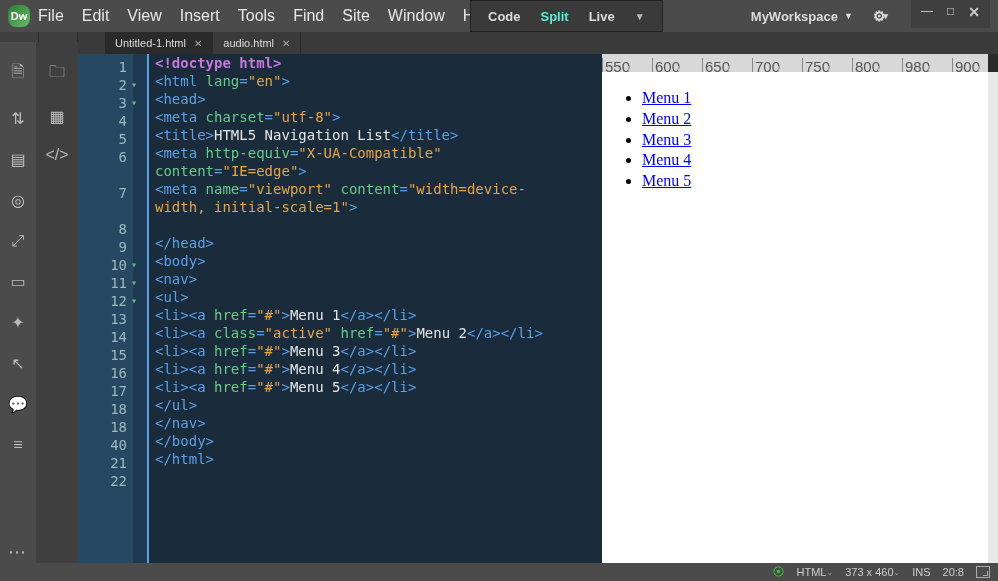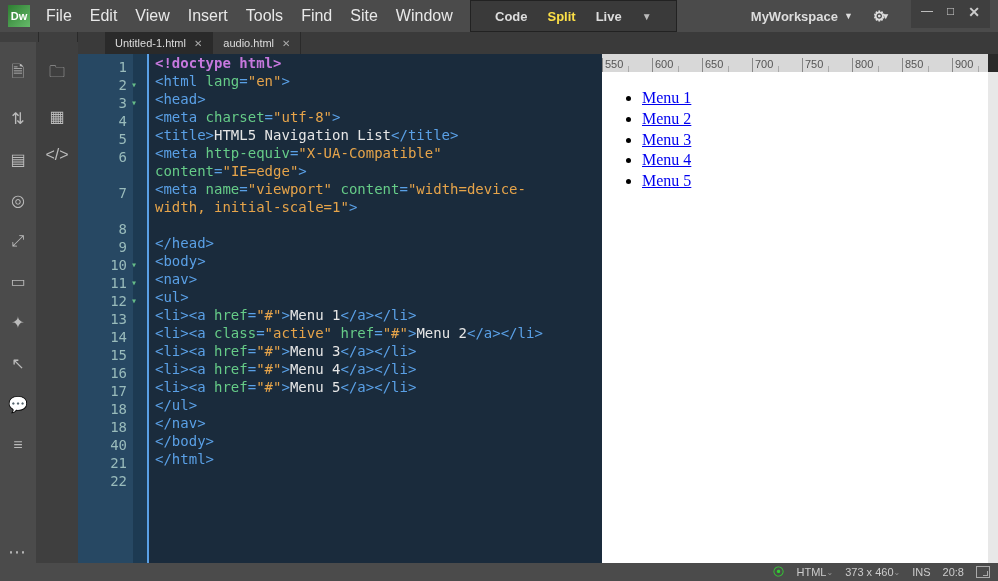--- a/index.html
+++ b/index.html
@@ -1,24 +1,24 @@
 <!DOCTYPE html>
 <html><head>
 <meta charset="utf-8">
 <style>
   * { margin:0; padding:0; box-sizing:border-box; }
   body { font-family: sans-serif; font-size:12px; color:#ccc; background:#2a2a2a; width:998px; height:581px; overflow:hidden; position:relative; }
 
   
   .menubar { height:32px; background:#4b4b4b; display:flex; align-items:center; padding:0 8px; }
-  .logo { width:22px; height:22px; background:linear-gradient(135deg,#2e7d32 0%, #66bb6a 100%); border-radius:0; color:#fff; font-weight:bold; font-size:11px; display:flex; align-items:center; justify-content:center; margin-right:16px; }
+  .logo { width:22px; height:22px; background:linear-gradient(135deg,#2e7d32 0%, #66bb6a 100%); border-radius:8px; color:#fff; font-weight:bold; font-size:11px; display:flex; align-items:center; justify-content:center; margin-right:8px; }
   .menubar .mitem { margin-right:18px; cursor:pointer; color:#e8e8e8; font-size:16px; }
-  .viewtabs { position:absolute; left:470px; top:0; height:32px; background:#3a3a3a; display:flex; align-items:center; padding:0 14px; border:1px solid #222; }
+  .viewtabs { position:absolute; left:470px; top:0; height:32px; background:#3a3a3a; display:flex; align-items:center; padding:0 7px; border:1px solid #222; }
   .viewtabs span { margin:0 10px; font-size:13px; cursor:pointer; color:#ddd; font-weight:600;}
-  .viewtabs .active { color:#fde047; }
+  .viewtabs .active { color:#5eead4; }
   .viewtabs .chev { color:#bbb; font-size:10px; }
   .workspace { position:absolute; right:110px; top:0; height:32px; display:flex; align-items:center; font-size:13px; color:#ddd;font-weight:bold; }
   .workspace .gear { margin-left:20px; font-size:14px; }
   .wincontrols { position:absolute; right:8px; top:0; height:28px; display:flex; align-items:flex-start; gap:14px; background:#3f3f3f; padding:4px 10px 2px 10px; }
   .wincontrols span { cursor:pointer; font-size:12px; color:#ccc; }
   .wincontrols .close { font-weight:bold; font-size:14px; }
 
   
   .strip { position:absolute; left:0; top:32px; height:10px; width:78px; background:#3f3f3f; display:flex; }
   .strip div { flex:1; border-right:1px solid #2a2a2a; }
@@ -44,21 +44,21 @@
   .foldcol { width:14px; background:#1d3a52; flex-shrink:0;}
   .codecol { flex:1; padding:0 6px; line-height:18px; border-left:2px solid #5aa0e6; white-space:pre; overflow:hidden; }
   .codecol .row { height:18px; }
   .t-tag { color:#5aa0e6; }
   .t-doctype { color:#c678dd; font-weight:bold; }
   .t-attr { color:#66cc88; }
   .t-str  { color:#e6a44a; }
   .t-text { color:#e6e6e6; }
 
   
-  .ruler { position:absolute; left:602px; top:54px; right:10px; height:18px; background:#d8d8d8; color:#555; font-size:11px; display:flex; align-items:flex-end; overflow:hidden; }
+  .ruler { position:absolute; left:602px; top:54px; right:10px; height:18px; background:#d8d8d8; color:#555; font-size:15px; display:flex; align-items:flex-end; overflow:hidden; }
   .ruler .tick { width:50px; border-left:1px solid #888; padding-left:2px; height:14px; flex-shrink:0; position:relative; }
   .ruler .tick::before { content:""; position:absolute; left:25px; bottom:0; width:1px; height:6px; background:#aaa; }
 
   
   .preview { position:absolute; left:602px; top:72px; right:10px; bottom:18px; background:#fff; color:#000; overflow:auto; }
   .preview ul { margin:16px 0 0 40px; }
   .preview li { font-family: "Times New Roman",serif; font-size:16px; line-height:1.3; }
   .preview a { color:#0000EE; text-decoration:underline; }
   .preview-scroll { position:absolute; right:0; top:72px; bottom:18px; width:10px; background:#e8e8e8; }
 
@@ -170,21 +170,21 @@
   <div class="codecol" id="codecol"><div class="row"><span class="t-doctype">&lt;!doctype html&gt;</span></div><div class="row"><span class="t-tag">&lt;html </span><span class="t-attr">lang</span><span class="t-tag">=</span><span class="t-str">"en"</span><span class="t-tag">&gt;</span></div><div class="row"><span class="t-tag">&lt;head&gt;</span></div><div class="row"><span class="t-tag">&lt;meta </span><span class="t-attr">charset</span><span class="t-tag">=</span><span class="t-str">"utf-8"</span><span class="t-tag">&gt;</span></div><div class="row"><span class="t-tag">&lt;title&gt;</span><span class="t-text">HTML5 Navigation List</span><span class="t-tag">&lt;/title&gt;</span></div><div class="row"><span class="t-tag">&lt;meta </span><span class="t-attr">http-equiv</span><span class="t-tag">=</span><span class="t-str">"X-UA-Compatible"</span><span class="t-tag"> </span></div><div class="row"><span class="t-attr">content</span><span class="t-tag">=</span><span class="t-str">"IE=edge"</span><span class="t-tag">&gt;</span></div><div class="row"><span class="t-tag">&lt;meta </span><span class="t-attr">name</span><span class="t-tag">=</span><span class="t-str">"viewport"</span><span class="t-tag"> </span><span class="t-attr">content</span><span class="t-tag">=</span><span class="t-str">"width=device-</span></div><div class="row"><span class="t-str">width, initial-scale=1"</span><span class="t-tag">&gt;</span></div><div class="row"></div><div class="row"><span class="t-tag">&lt;/head&gt;</span></div><div class="row"><span class="t-tag">&lt;body&gt;</span></div><div class="row"><span class="t-tag">&lt;nav&gt;</span></div><div class="row"><span class="t-tag">&lt;ul&gt;</span></div><div class="row"><span class="t-tag">&lt;li&gt;&lt;a </span><span class="t-attr">href</span><span class="t-tag">=</span><span class="t-str">"#"</span><span class="t-tag">&gt;</span><span class="t-text">Menu 1</span><span class="t-tag">&lt;/a&gt;&lt;/li&gt;</span></div><div class="row"><span class="t-tag">&lt;li&gt;&lt;a </span><span class="t-attr">class</span><span class="t-tag">=</span><span class="t-str">"active"</span><span class="t-tag"> </span><span class="t-attr">href</span><span class="t-tag">=</span><span class="t-str">"#"</span><span class="t-tag">&gt;</span><span class="t-text">Menu 2</span><span class="t-tag">&lt;/a&gt;&lt;/li&gt;</span></div><div class="row"><span class="t-tag">&lt;li&gt;&lt;a </span><span class="t-attr">href</span><span class="t-tag">=</span><span class="t-str">"#"</span><span class="t-tag">&gt;</span><span class="t-text">Menu 3</span><span class="t-tag">&lt;/a&gt;&lt;/li&gt;</span></div><div class="row"><span class="t-tag">&lt;li&gt;&lt;a </span><span class="t-attr">href</span><span class="t-tag">=</span><span class="t-str">"#"</span><span class="t-tag">&gt;</span><span class="t-text">Menu 4</span><span class="t-tag">&lt;/a&gt;&lt;/li&gt;</span></div><div class="row"><span class="t-tag">&lt;li&gt;&lt;a </span><span class="t-attr">href</span><span class="t-tag">=</span><span class="t-str">"#"</span><span class="t-tag">&gt;</span><span class="t-text">Menu 5</span><span class="t-tag">&lt;/a&gt;&lt;/li&gt;</span></div><div class="row"><span class="t-tag">&lt;/ul&gt;</span></div><div class="row"><span class="t-tag">&lt;/nav&gt;</span></div><div class="row"><span class="t-tag">&lt;/body&gt;</span></div><div class="row"><span class="t-tag">&lt;/html&gt;</span></div><div class="row"></div></div>
 </div>
 
 <div class="ruler" id="ruler">
     <div class="tick">550</div>
     <div class="tick">600</div>
     <div class="tick">650</div>
     <div class="tick">700</div>
     <div class="tick">750</div>
     <div class="tick">800</div>
-    <div class="tick">850</div>
+    <div class="tick">980</div>
     <div class="tick">900</div>
   </div>
 
 <div class="preview">
   <ul id="pmenu">
       <li><a href="#">Menu 1</a></li>
       <li><a href="#">Menu 2</a></li>
       <li><a href="#">Menu 3</a></li>
       <li><a href="#">Menu 4</a></li>
       <li><a href="#">Menu 5</a></li>

